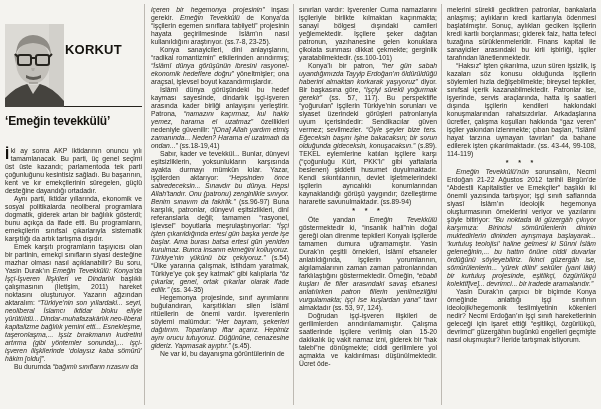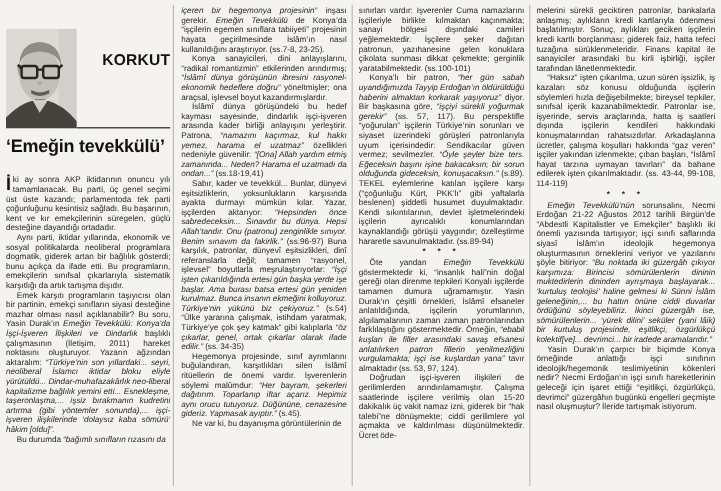--- a/index.html
+++ b/index.html
@@ -15,23 +15,23 @@
   #col3{left:299px;width:138px}
   #col4{left:447px;width:149px}
   .vrule{position:absolute;top:4px;height:401px;width:1px;background:#bdb9b2}
   #vrule1{left:144px}
   #vrule2{left:293px}
   #vrule3{left:441px}
 
   
   .photo{position:absolute;left:0;top:24px;width:59px;height:83px;display:block}
   .name-rule{position:absolute;left:59px;top:106px;width:78px;height:1px;background:#24221d}
-  .author{position:absolute;left:60px;top:40px;width:77px;text-align:right;
+  .author{position:absolute;left:60px;top:40px;width:77px;text-align:left;
           font-weight:bold;font-size:13px;line-height:20px;letter-spacing:.2px;color:#14120e}
-  .headline{position:absolute;left:0;top:114px;width:140px;font-size:15px;
+  .headline{position:absolute;left:0;top:114px;width:140px;font-size:12px;
             font-weight:bold;letter-spacing:-.2px;color:#14120e;white-space:nowrap}
   .body1{position:absolute;left:0;top:147px;width:137px}
 
   
   p.para{margin:0;font-size:6.8px;line-height:8px;text-align:justify;word-spacing:-.2px}
   p.ind{text-indent:9px}
   p.sep{text-align:center;font-weight:bold;letter-spacing:4px;font-size:7px;line-height:10px}
   .it{font-style:italic}
   .dropcap{float:left;font-weight:bold;font-size:15px;line-height:13px;padding-right:1.5px;color:#14120e}
 </style>

